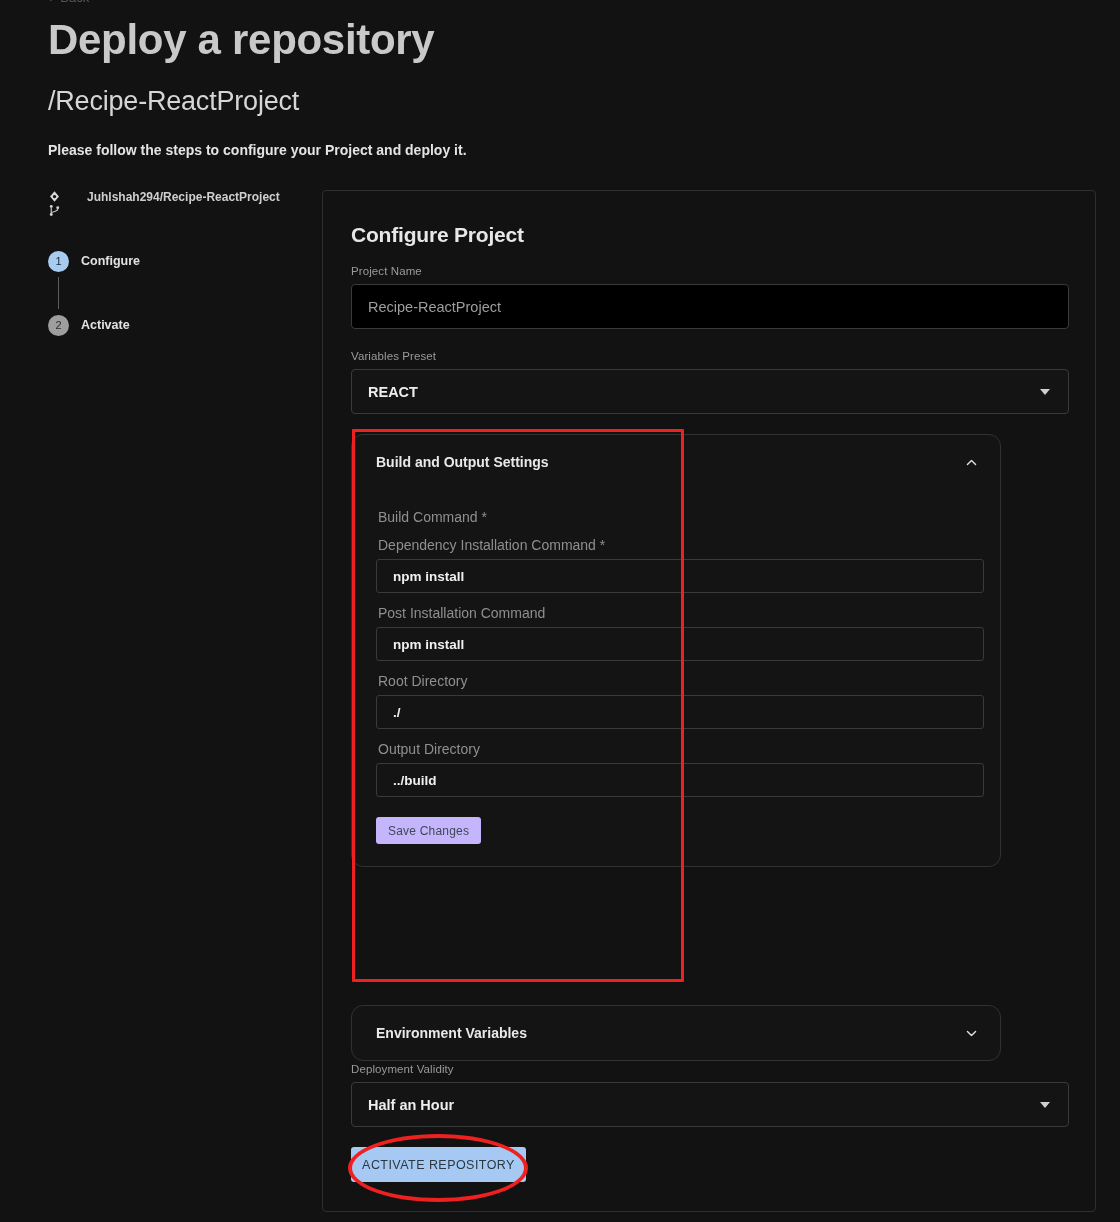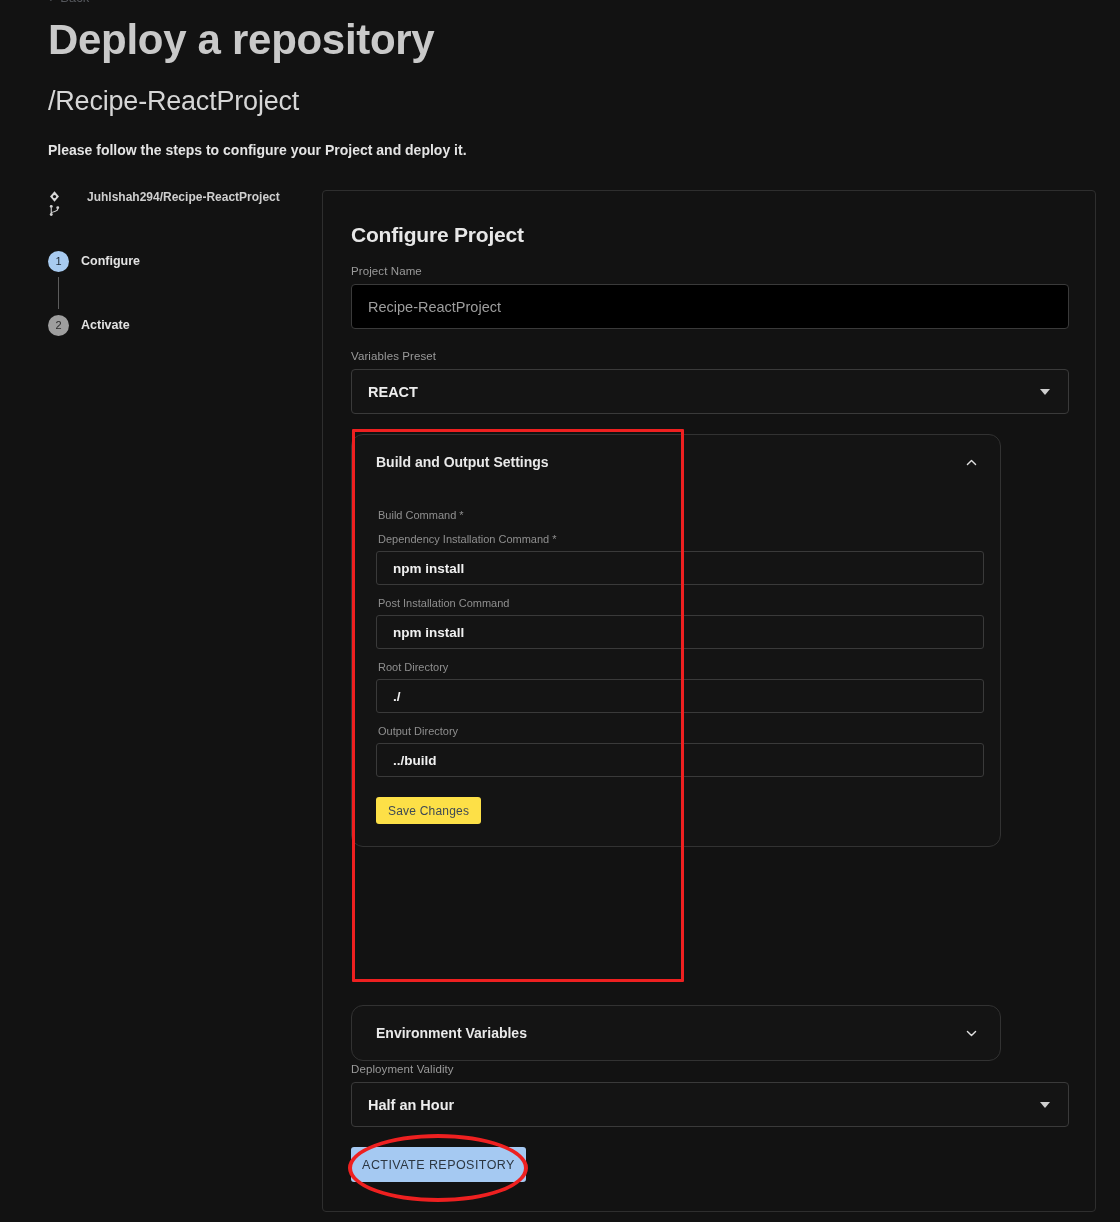--- a/index.html
+++ b/index.html
@@ -112,31 +112,31 @@
   }
   .acc-head {
     height: 54px; display: flex; align-items: center;
     justify-content: space-between; padding: 0 22px 0 16px;
   }
   .acc-title { font-size: 14px; font-weight: 700; color: #e9e9e9; }
   .chev { width: 13px; height: 13px; display: block; }
 
   .acc-body { padding: 8px 16px 22px 16px; }
   .sub-field { margin-bottom: 6px; }
-  .sub-label { font-size: 11px; color: #8f8f8f; margin: 12px 0 6px 2px; }
+  .sub-label { font-size: 14px; color: #8f8f8f; margin: 12px 0 6px 2px; }
   .sub-input {
     width: 100%; height: 34px;
     background: #141414; border: 1px solid #3a3a3a; border-radius: 3px;
     color: #f0f0f0; font-size: 13.5px; font-weight: 700;
     padding: 0 16px; display: flex; align-items: center;
   }
 
   .btn-save {
     margin-top: 14px; height: 27px; padding: 0 12px;
-    background: #fde047; color: #3f4a55; border: none; border-radius: 3px;
+    background: #c4b5fd; color: #3f4a55; border: none; border-radius: 3px;
     font-size: 12px; font-weight: 400; letter-spacing: .2px;
     font-family: "Liberation Sans", sans-serif; cursor: pointer;
     display: inline-flex; align-items: center;
   }
 
   .btn-activate {
     position: absolute; left: 28px; width: 175px; height: 35px;
     background: #a5c9f2; color: #2c3742; border: none; border-radius: 3px;
     font-size: 12.5px; font-weight: 400; letter-spacing: .45px;
     font-family: "Liberation Sans", sans-serif; cursor: pointer;

